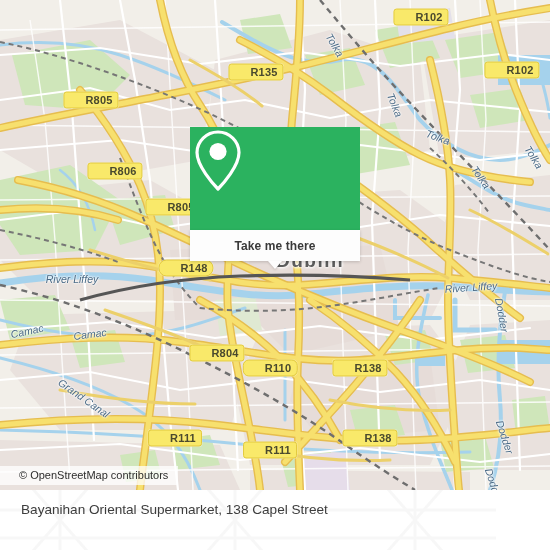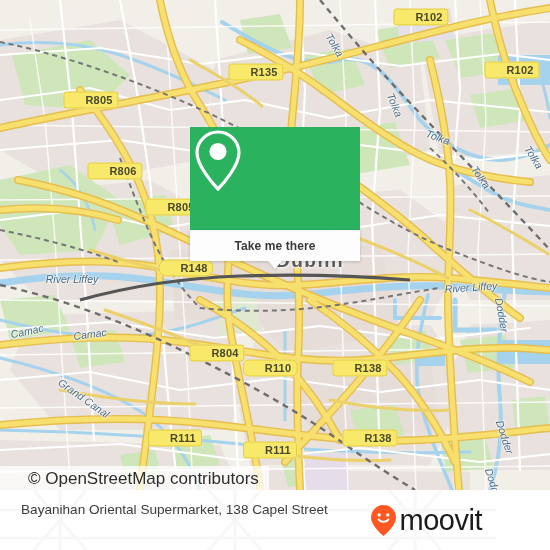--- a/index.html
+++ b/index.html
@@ -74,22 +74,22 @@
     border-left:7px solid transparent;
     border-right:7px solid transparent;
     border-top:8px solid #fdfdfd;
     filter:drop-shadow(0 1px 1px rgba(0,0,0,.15));
   }
 
   
   .attrib{
     position:absolute;left:0;top:466px;
     background:rgba(255,255,255,.75);
-    padding:3px 10px 4px 28px;
-    font-size:17px;color:#2e2e2e;white-space:nowrap;
+    padding:3px 10px 4px 19px;
+    font-size:11px;color:#2e2e2e;white-space:nowrap;
   }
 
   
   .bottombar{
     position:absolute;left:0;top:490px;width:496px;height:60px;
     background:#ffffff;overflow:hidden;
   }
   .bottombar .wm{position:absolute;left:0;top:0;opacity:.5;}
   .addr{
     position:absolute;left:21px;top:11px;width:390px;
@@ -357,24 +357,15 @@
           <path d="M550,10 L500,70"></path>
         <path d="M0,20 L550,20"></path>
         <path d="M0,48 L550,48"></path>
       </g>
     </svg>
 
     <div class="addr">
       <span>Bayanihan Oriental Supermarket, 138 Capel Street</span><br>
     </div>
 
-    <div class="brand">
-      <svg width="27" height="33" viewBox="0 0 27 33">
-        <path d="M13.5 1 C6.6 1 1 6.6 1 13.5 C1 22 13.5 32 13.5 32 C13.5 32 26 22 26 13.5 C26 6.6 20.4 1 13.5 1 Z" fill="#ff5722"></path>
-        <circle cx="9.2" cy="11" r="1.7" fill="#ffffff"></circle>
-        <circle cx="17.8" cy="11" r="1.7" fill="#ffffff"></circle>
-        <path d="M8.6 15.6 C10.3 18.4 16.7 18.4 18.4 15.6" fill="none" stroke="#ffffff" stroke-width="1.9" stroke-linecap="round"></path>
-      </svg>
-      <span class="word">moovit</span>
-    </div>
   </div>
 
 </div>
 
 </body></html>

